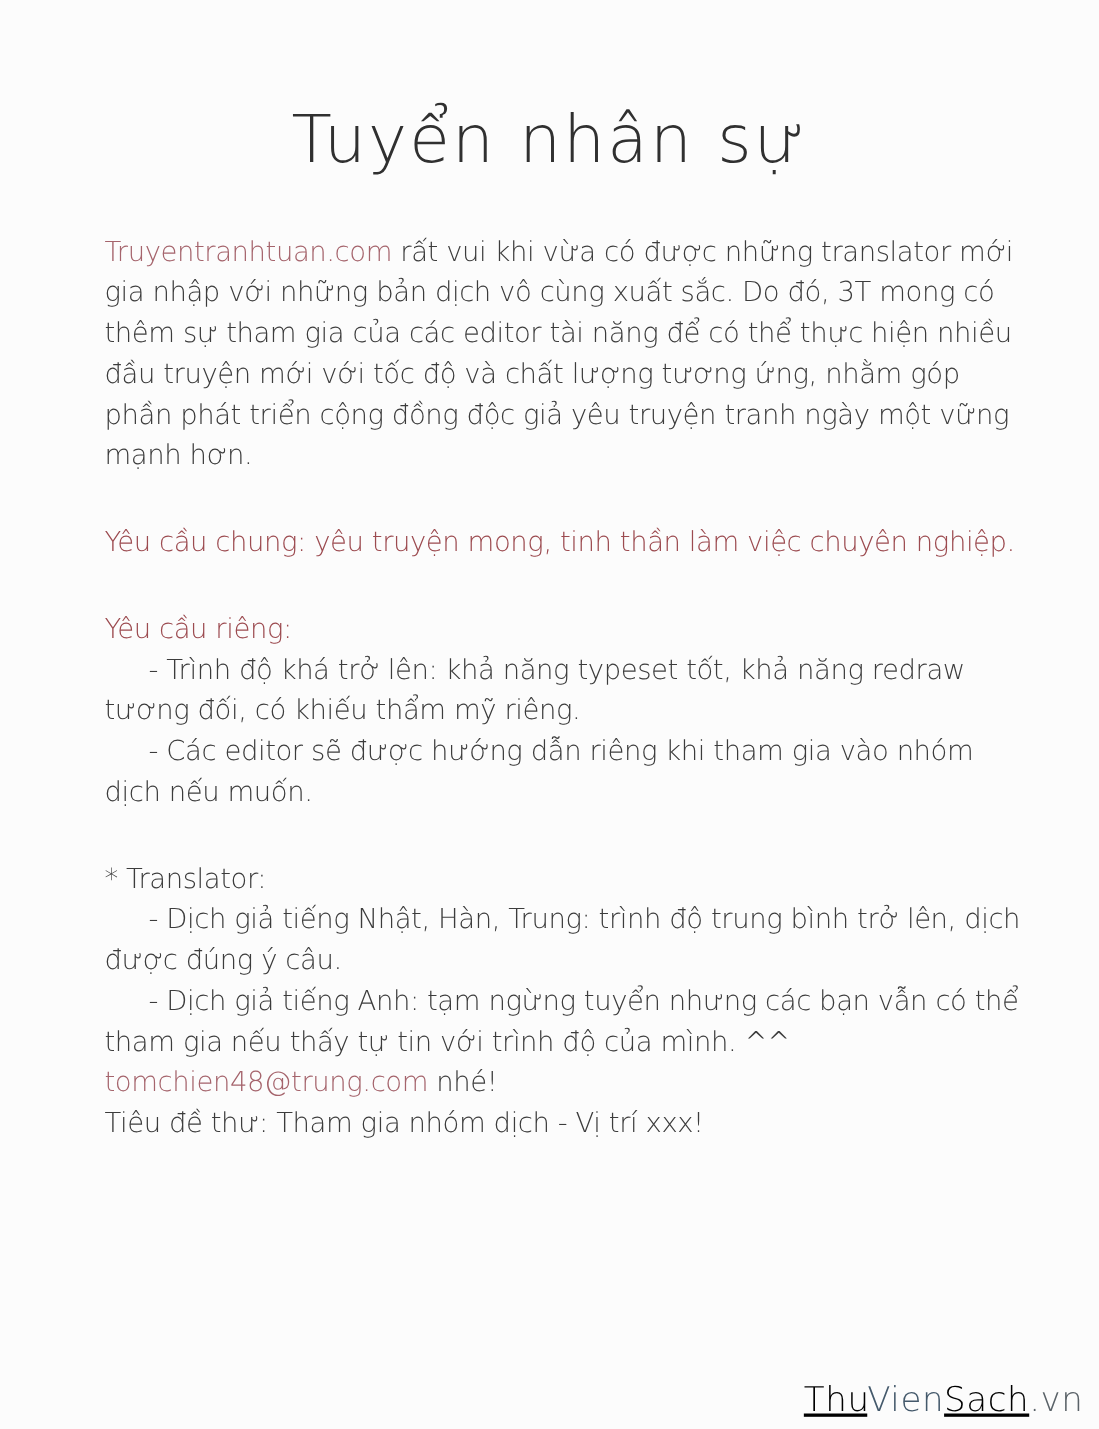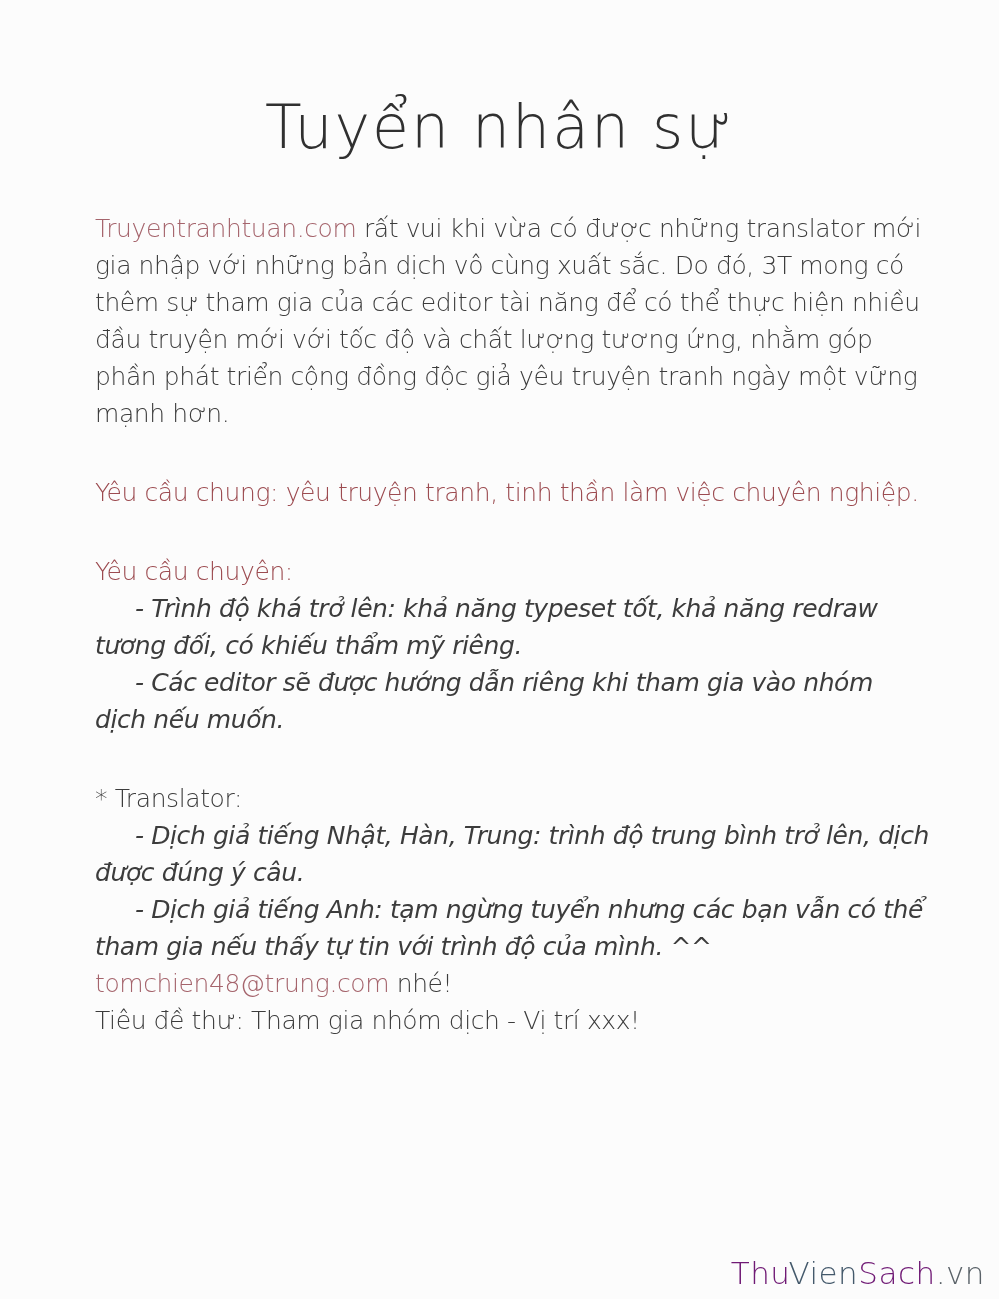--- a/index.html
+++ b/index.html
@@ -26,49 +26,49 @@
     padding: 0 70px 0 95px;
     font-size: 25px;
     font-weight: 300;
     line-height: 37px;
     letter-spacing: -0.4px;
   }
   .para { margin: 0; }
   .intro { margin-top: 48px; }
   .section-gap { margin-top: 42px; }
   .red { color: #9c4b50; }
-  .item { text-indent: 40px; font-style: italic; }
+  .item { text-indent: 40px; }
   .link { color: #a5646c; cursor: pointer; text-align: right; }
   .watermark {
     position: absolute;
     right: 14px;
     bottom: 8px;
     font-size: 31px;
     font-weight: 300;
     letter-spacing: 0.5px;
     white-space: nowrap;
   }
-  .wm-blue { color: #701a75; }
+  .wm-blue { color: #000000; text-decoration: underline; }
   .wm-dark { color: #44596b; }
   .wm-gray { color: #5a6268; }
 </style>
 </head>
 <body>
 
 <div class="page">
 
   <h1 class="title">Tuyển nhân sự</h1>
 
   <div class="content">
 
     <p class="para intro"><span class="link">Truyentranhtuan.com</span><span> rất vui khi vừa có được những translator mới gia nhập với những bản dịch vô cùng xuất sắc. Do đó, 3T mong có thêm sự tham gia của các editor tài năng để có thể thực hiện nhiều đầu truyện mới với tốc độ và chất lượng tương ứng, nhằm góp phần phát triển cộng đồng độc giả yêu truyện tranh ngày một vững mạnh hơn.</span></p>
 
-    <p class="para red section-gap">Yêu cầu chung: yêu truyện tranh, tinh thần làm việc chuyên nghiệp.</p>
+    <p class="para red section-gap">Yêu cầu chung: yêu truyện mong, tinh thần làm việc chuyên nghiệp.</p>
 
-    <p class="para red section-gap">Yêu cầu chuyên:</p>
+    <p class="para red section-gap">Yêu cầu riêng:</p>
 
     <p class="para item">- Trình độ khá trở lên: khả năng typeset tốt, khả năng redraw tương đối, có khiếu thẩm mỹ riêng.</p>
     <p class="para item">- Các editor sẽ được hướng dẫn riêng khi tham gia vào nhóm dịch nếu muốn.</p>
 
     <p class="para section-gap">* Translator:</p>
     <p class="para item">- Dịch giả tiếng Nhật, Hàn, Trung: trình độ trung bình trở lên, dịch được đúng ý câu.</p>
     <p class="para item">- Dịch giả tiếng Anh: tạm ngừng tuyển nhưng các bạn vẫn có thể tham gia nếu thấy tự tin với trình độ của mình. ^^</p>
 
     <p class="para"><span class="link">tomchien48@trung.com</span><span> nhé!</span></p>
     <p class="para">Tiêu đề thư: Tham gia nhóm dịch - Vị trí xxx!</p>

